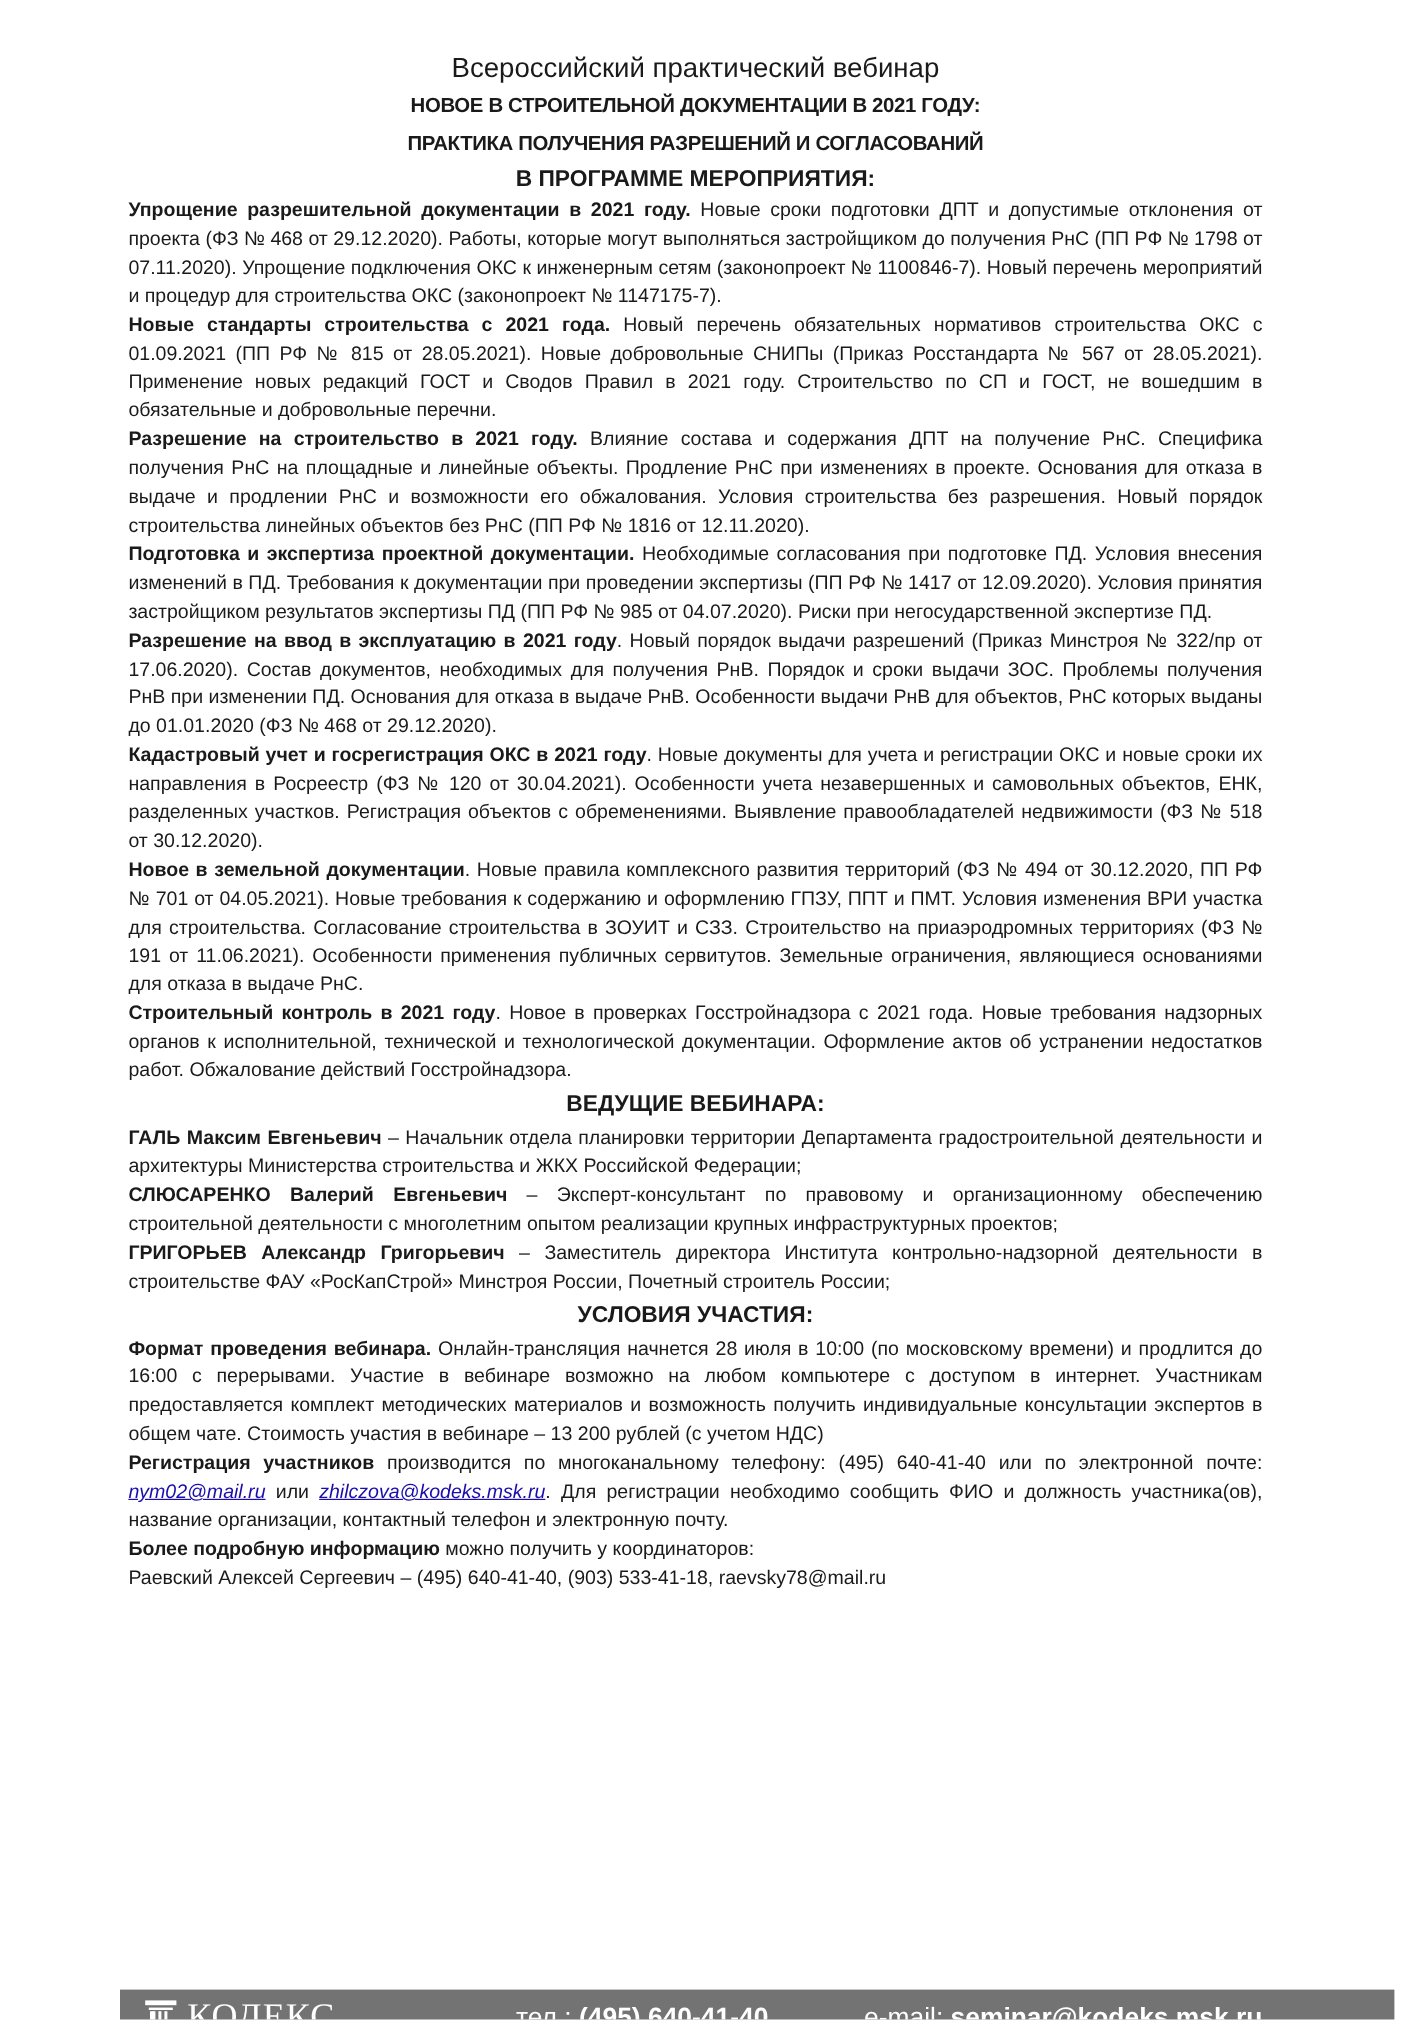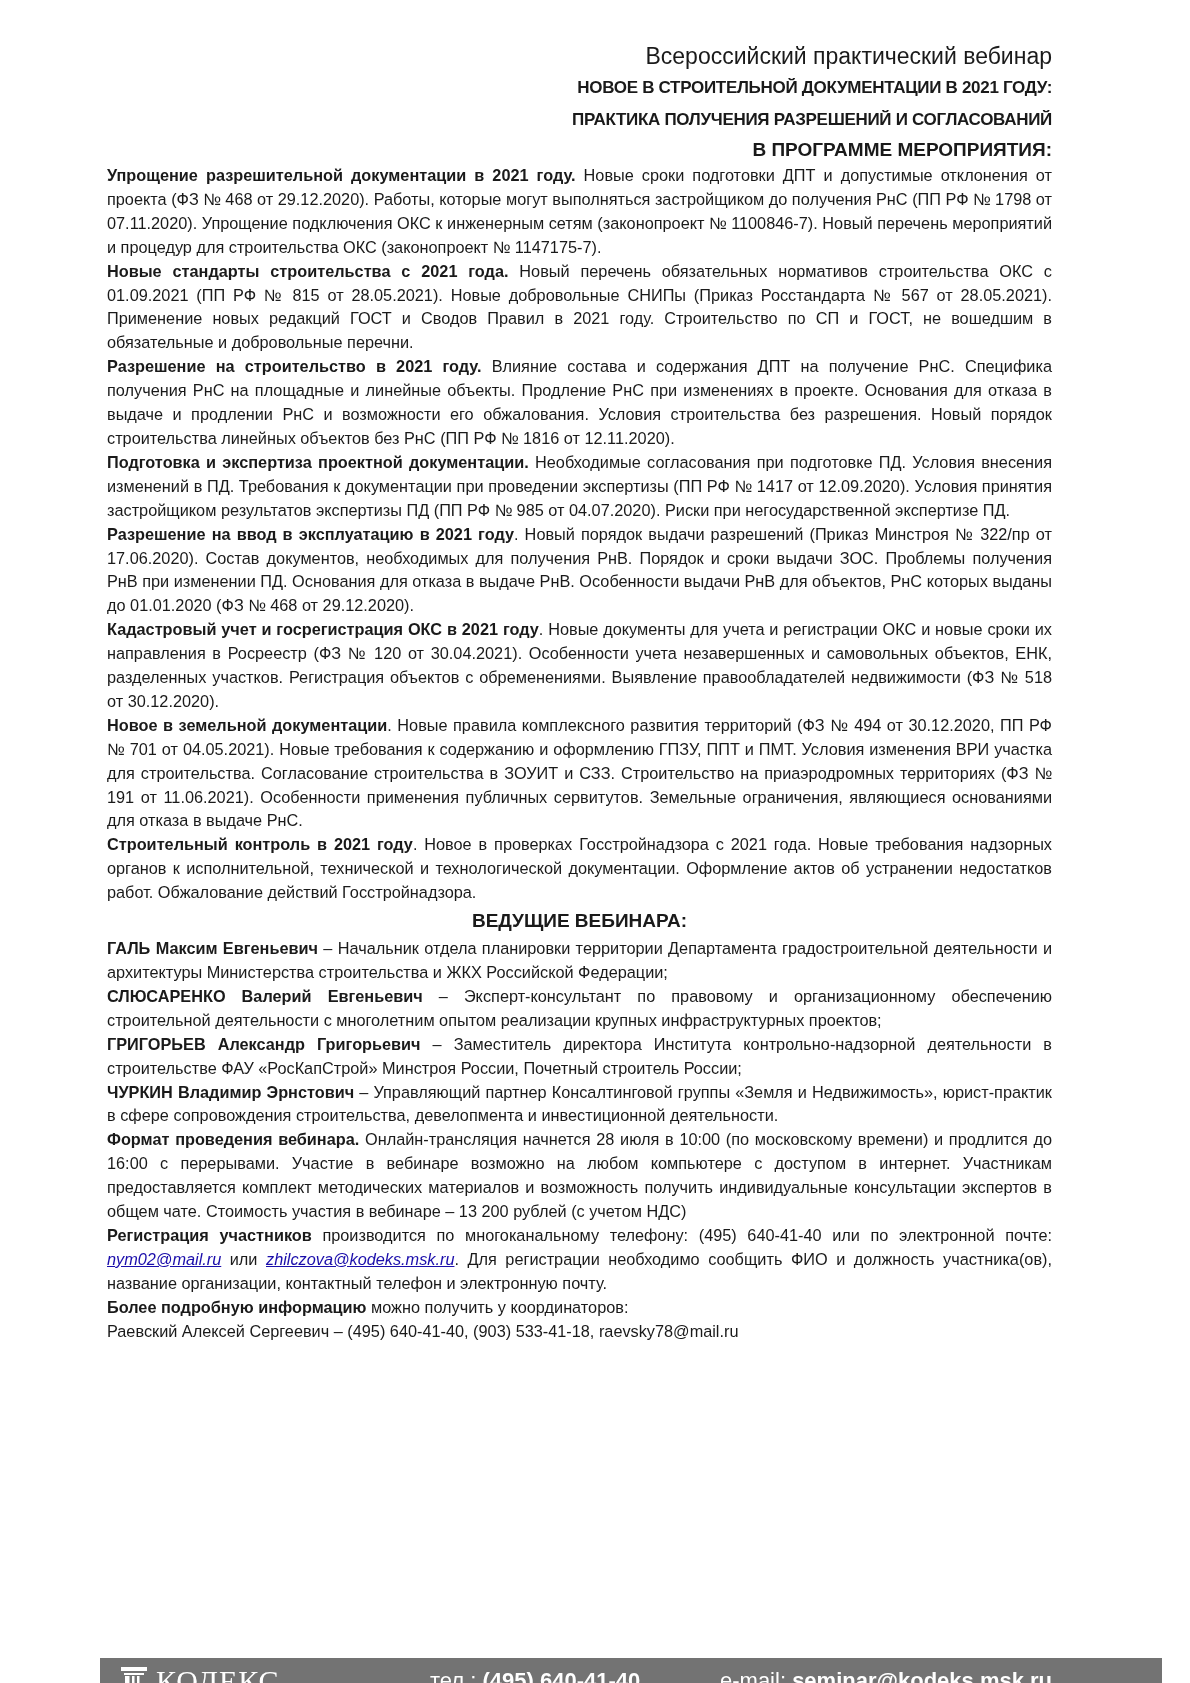--- a/index.html
+++ b/index.html
@@ -1,19 +1,19 @@
 <!DOCTYPE html>
 <html><head>
 <meta charset="utf-8">
 <style>
   html, body { margin: 0; padding: 0; background: #ffffff; }
   body { width: 1190px; height: 1683px; position: relative; overflow: hidden;
          font-family: "Liberation Sans", sans-serif; color: #1a1a1a; }
   .page { position: absolute; left: 107px; top: 40px; width: 945px; }
-  .hdr { text-align: right; line-height: 32px; }
+  .hdr { text-align: center; line-height: 32px; }
   .hdr .sub { font-size: 23px; font-weight: normal; }
   .hdr .title { font-size: 17px; font-weight: bold; letter-spacing: -0.3px; }
   .hdr .date { font-size: 23px; font-weight: normal; }
   .hdr .sec { font-size: 19px; font-weight: bold; line-height: 28px; }
   .sec-h { text-align: center; font-size: 19px; font-weight: bold; line-height: 24px; margin: 4px; }
   p.item { margin: 0; font-size: 16.3px; line-height: 23.9px; text-align: justify; }
   p.item b { font-weight: bold; }
   p.plain { margin: 0; font-size: 16.3px; line-height: 23.9px; }
   a.mail { color: #1a0dab; text-decoration: underline; font-style: italic; }
   .footer { position: absolute; left: 100px; top: 1627px; width: 1062px; height: 45px;
@@ -45,23 +45,23 @@
     <p class="item"><b>Кадастровый учет и госрегистрация ОКС в 2021 году</b><span>. Новые документы для учета и регистрации ОКС и новые сроки их направления в Росреестр (ФЗ № 120 от 30.04.2021). Особенности учета незавершенных и самовольных объектов, ЕНК, разделенных участков. Регистрация объектов с обременениями. Выявление правообладателей недвижимости (ФЗ № 518 от 30.12.2020).</span></p>
     <p class="item"><b>Новое в земельной документации</b><span>. Новые правила комплексного развития территорий (ФЗ № 494 от 30.12.2020, ПП РФ № 701 от 04.05.2021). Новые требования к содержанию и оформлению ГПЗУ, ППТ и ПМТ. Условия изменения ВРИ участка для строительства. Согласование строительства в ЗОУИТ и СЗЗ. Строительство на приаэродромных территориях (ФЗ № 191 от 11.06.2021). Особенности применения публичных сервитутов. Земельные ограничения, являющиеся основаниями для отказа в выдаче РнС.</span></p>
     <p class="item"><b>Строительный контроль в 2021 году</b><span>. Новое в проверках Госстройнадзора с 2021 года. Новые требования надзорных органов к исполнительной, технической и технологической документации. Оформление актов об устранении недостатков работ. Обжалование действий Госстройнадзора.</span></p>
   </div>
 
   <h2 class="sec-h">ВЕДУЩИЕ ВЕБИНАРА:</h2>
   <div>
     <p class="item"><b>ГАЛЬ Максим Евгеньевич</b><span> – Начальник отдела планировки территории Департамента градостроительной деятельности и архитектуры Министерства строительства и ЖКХ Российской Федерации;</span></p>
     <p class="item"><b>СЛЮСАРЕНКО Валерий Евгеньевич</b><span> – Эксперт-консультант по правовому и организационному обеспечению строительной деятельности с многолетним опытом реализации крупных инфраструктурных проектов;</span></p>
     <p class="item"><b>ГРИГОРЬЕВ Александр Григорьевич</b><span> – Заместитель директора Института контрольно-надзорной деятельности в строительстве ФАУ «РосКапСтрой» Минстроя России, Почетный строитель России;</span></p>
-    <p class="item"><b>ЧУРКИН Владимир Эрнстович</b><span> – Управляющий партнер Консалтинговой группы «Земля и Недвижимость», юрист-практик в сфере сопровождения строительства, девелопмента и инвестиционной деятельности.</span></p>
   </div>
 
+  <h2 class="sec-h">УСЛОВИЯ УЧАСТИЯ:</h2>
   <div>
     <p class="item"><b>Формат проведения вебинара.</b><span> Онлайн-трансляция начнется 28 июля в 10:00 (по московскому времени) и продлится до 16:00 с перерывами. Участие в вебинаре возможно на любом компьютере с доступом в интернет. Участникам предоставляется комплект методических материалов и возможность получить индивидуальные консультации экспертов в общем чате. Стоимость участия в вебинаре – 13 200 рублей (с учетом НДС)</span></p>
     <p class="item"><b>Регистрация участников</b><span> производится по многоканальному телефону: (495) 640-41-40 или по электронной почте: </span><a class="mail" href="#">nym02@mail.ru</a><span> или </span><a class="mail" href="#">zhilczova@kodeks.msk.ru</a><span>. Для регистрации необходимо сообщить ФИО и должность участника(ов), название организации, контактный телефон и электронную почту.</span></p>
     <p class="plain"><b>Более подробную информацию</b><span> можно получить у координаторов:</span></p>
     <p class="plain">Раевский Алексей Сергеевич – (495) 640-41-40, (903) 533-41-18, raevsky78@mail.ru</p>
   </div>
 </div>
 
 <div class="footer">
   <div class="logo">

